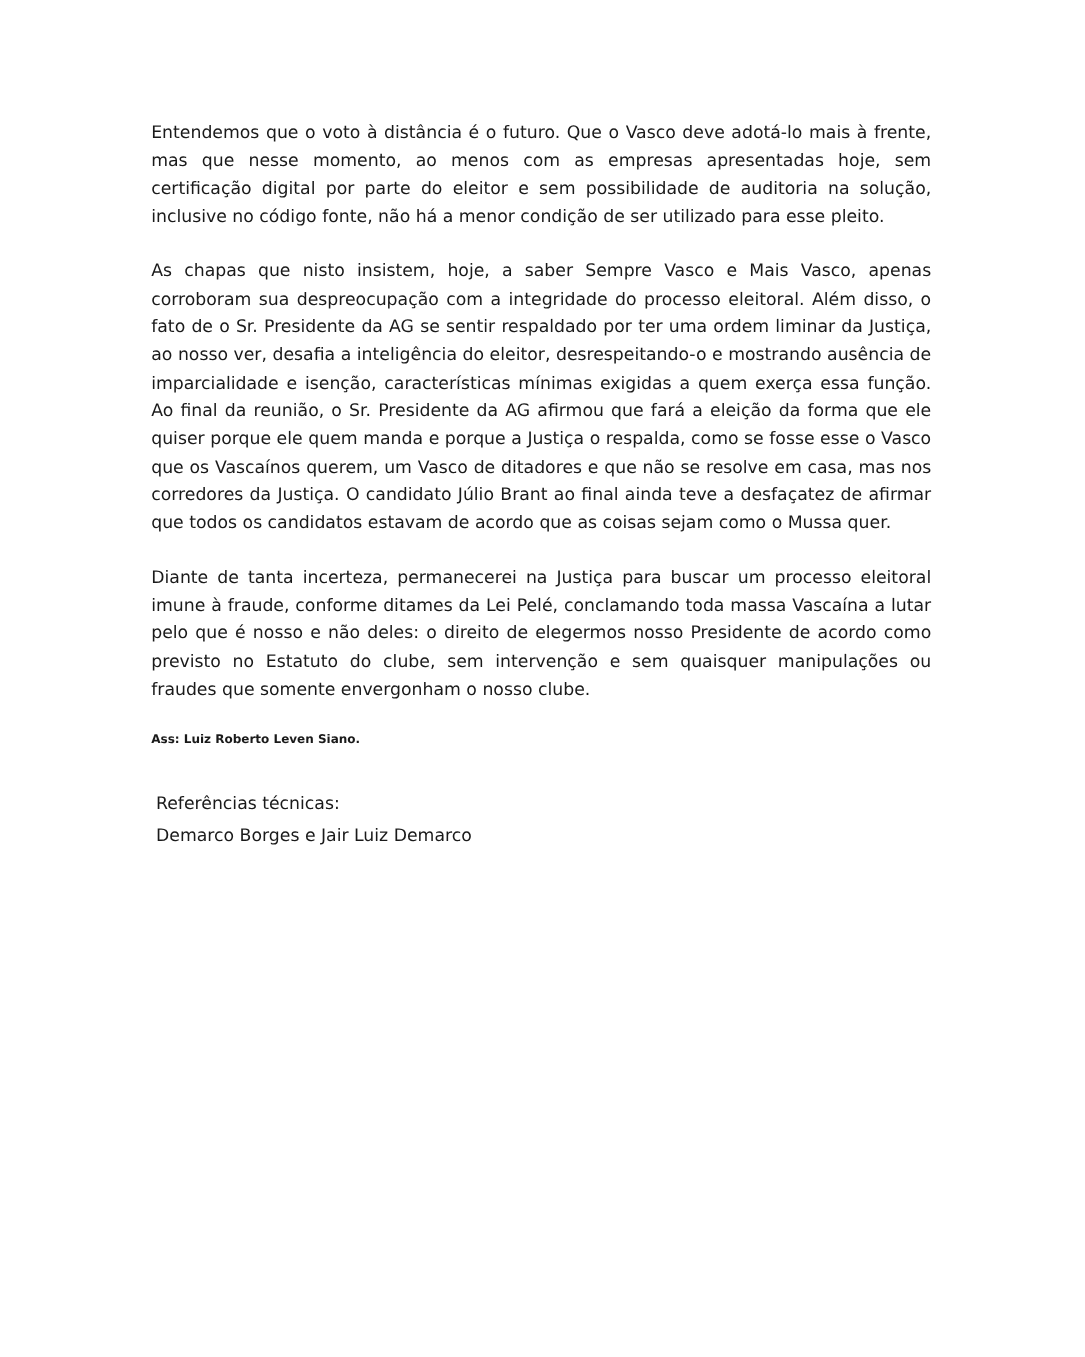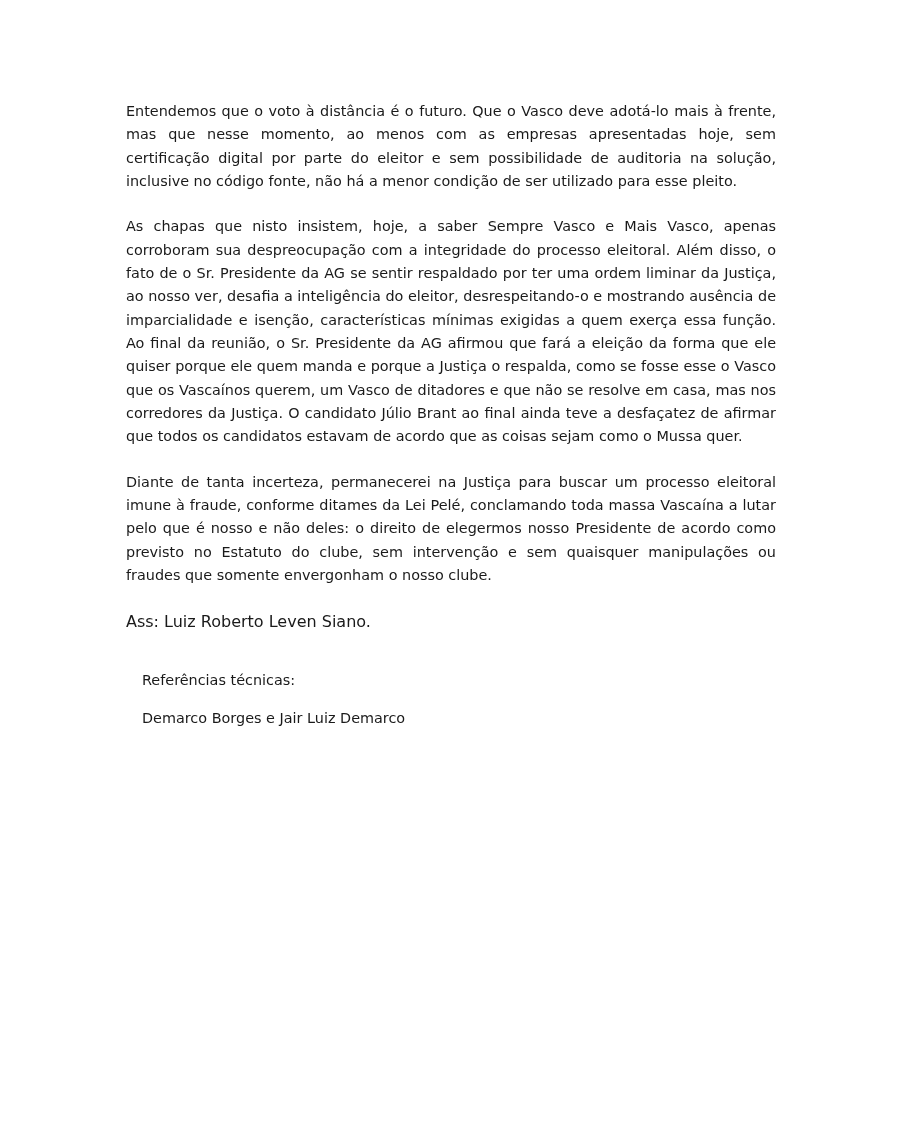--- a/index.html
+++ b/index.html
@@ -32,30 +32,31 @@
     color: #1a1a1a;
     text-align: justify;
     text-justify: inter-word;
     hyphens: none;
   }
   p.para:last-child {
     margin-bottom: 0;
   }
   p.signature {
     margin: 0 0 22px 0;
-    font-size: 16px;
+    font-size: 10px;
     line-height: 1.62;
     color: #1a1a1a;
     text-align: left;
+    font-weight: bold;
   }
   .refs-block {
     margin-top: 34px;
   }
   p.ref-line {
-    margin: 16px;
+    margin: 4px;
     font-size: 14.4px;
     line-height: 1.55;
     color: #1a1a1a;
     text-align: left;
   }
 </style>
 </head>
 <body>
 
 <div class="page">

